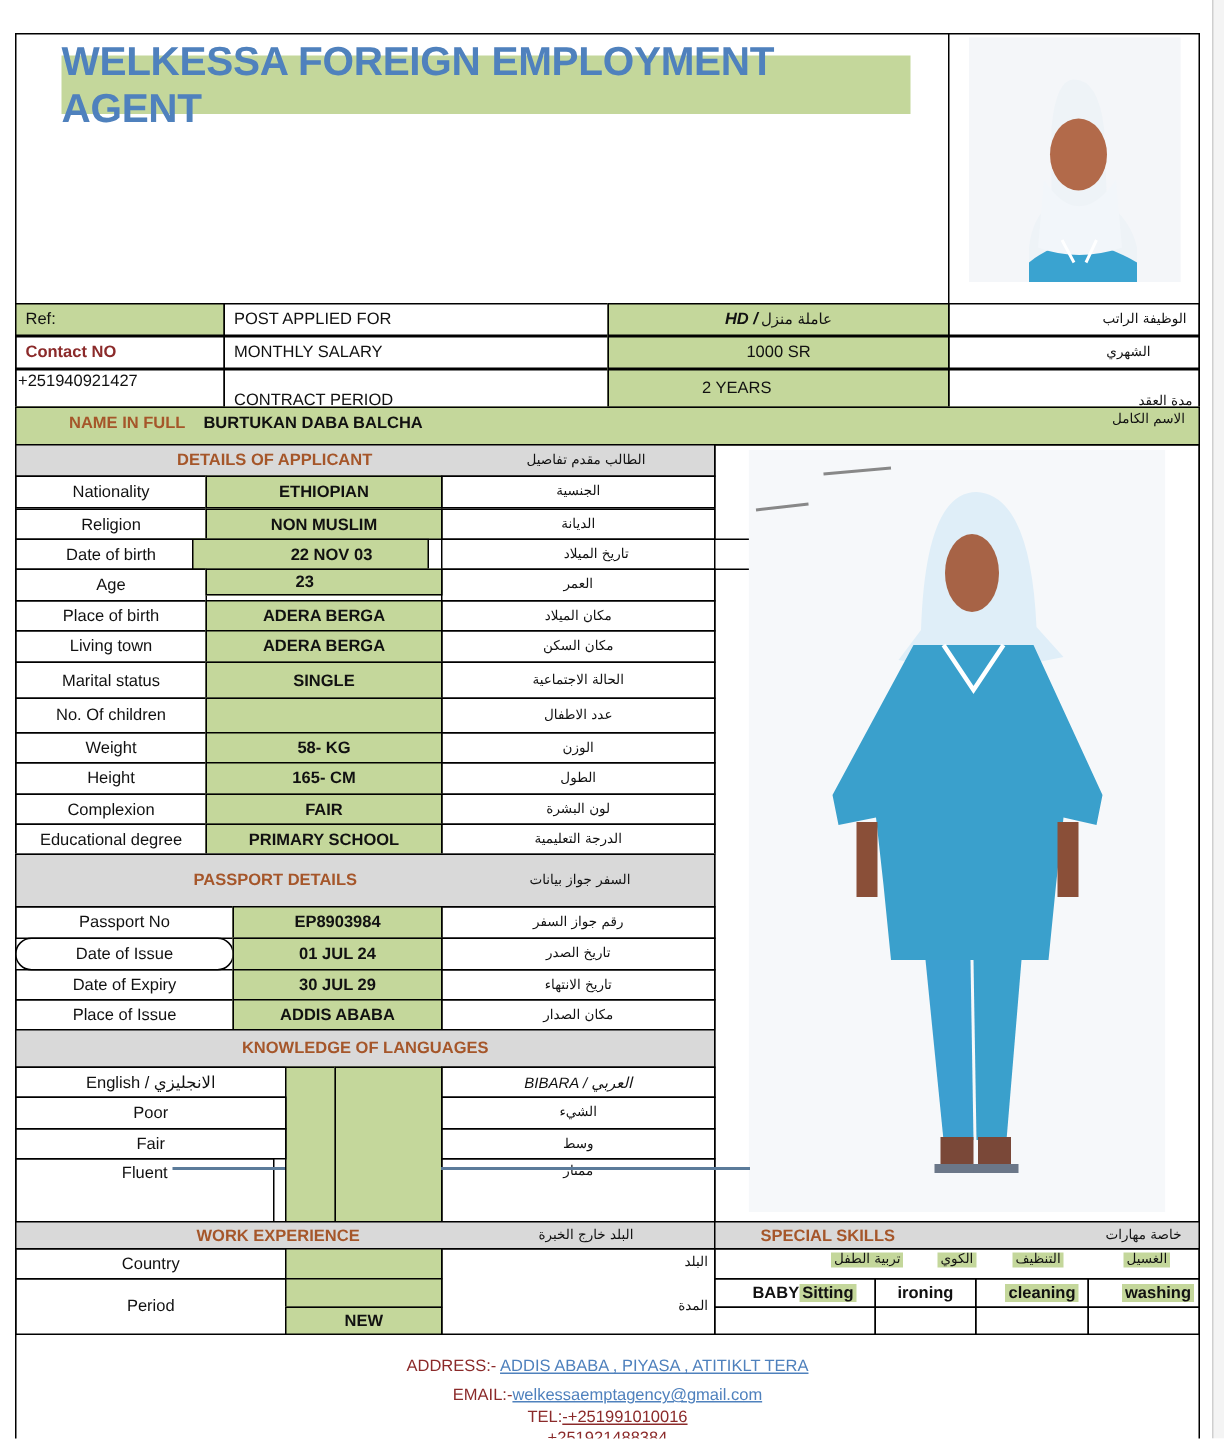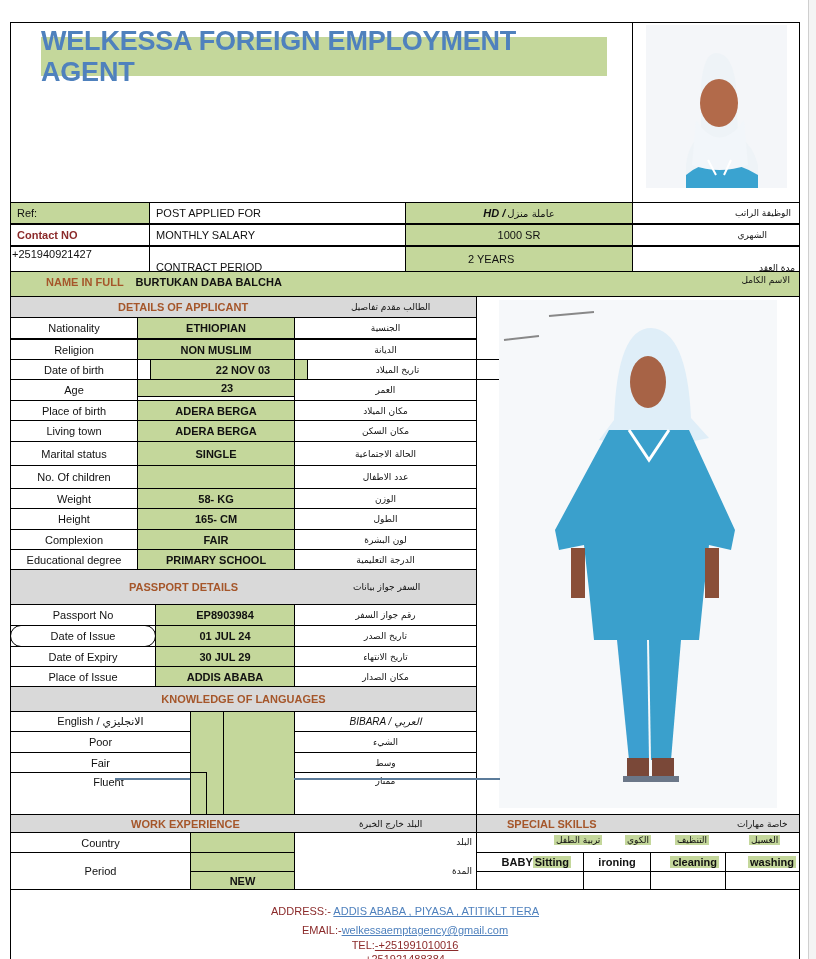--- a/index.html
+++ b/index.html
@@ -110,30 +110,30 @@
     </div>
        <div class="cell green" style="left:137px;top:339px;width:158px;height:21px;">
       <span class="bold">NON MUSLIM</span>
     </div>
        <div class="cell" style="left:294px;top:339px;width:183px;height:21px;">
       <span class="rtl">الديانة</span>
     </div>
     <div class="cell" style="left:10px;top:359px;width:128px;height:21px;">
       <span>Date of birth</span>
     </div>
-       <div class="cell green" style="left:150px;top:359px;width:158px;height:21px;padding-left:28px;">
+       <div class="cell green" style="left:128px;top:359px;width:158px;height:21px;padding-left:28px;">
       <span class="bold">22 NOV 03</span>
     </div>
        <div class="cell" style="left:294px;top:359px;width:207px;height:21px;">
       <span class="rtl">تاريخ الميلاد</span>
     </div>
     <div class="cell" style="left:10px;top:379px;width:128px;height:22px;">
       <span>Age</span>
     </div>
-       <div class="cell green" style="left:137px;top:379px;width:158px;height:18px;justify-content:flex-start;padding-left:83px;">
+       <div class="cell green" style="left:137px;top:379px;width:158px;height:18px;justify-content:flex-start;padding-left:59px;">
       <span class="bold">23</span>
     </div>
        <div class="cell" style="left:294px;top:379px;width:183px;height:22px;">
       <span class="rtl">العمر</span>
     </div>
     <div class="cell" style="left:10px;top:400px;width:128px;height:21px;">
       <span>Place of birth</span>
     </div>
        <div class="cell green" style="left:137px;top:400px;width:158px;height:21px;">
       <span class="bold">ADERA BERGA</span>
@@ -287,21 +287,21 @@
   </div>
 <div class="cell" style="left:294px;top:731px;width:183px;height:22px;">
     <span class="rtl">الشيء</span>
   </div>
 <div class="cell" style="left:10px;top:752px;width:181px;height:21px;">
     <span>Fair</span>
   </div>
 <div class="cell" style="left:294px;top:752px;width:183px;height:21px;">
     <span class="rtl">وسط</span>
   </div>
-<div class="cell" style="left:10px;top:772px;width:197px;height:43px;align-items:flex-start;padding-top:3px;">
+<div class="cell" style="left:10px;top:772px;width:173px;height:43px;align-items:flex-start;padding-top:3px;">
     <span>Fluent</span>
   </div>
 <div class="cell" style="left:294px;top:772px;width:183px;height:43px;align-items:flex-start;padding-top:3px;">
     <span class="rtl">ممتاز</span>
   </div>
 <div class="abs" style="left:115px;top:778px;width:75px;height:2px;background:#5b7b9a;"></div>
 <div class="abs" style="left:294px;top:778px;width:206px;height:2px;background:#5b7b9a;"></div>
 
 <div class="cell grey" style="left:10px;top:814px;width:467px;height:19px;">
   <span class="brown" style="position:absolute;left:120px;">WORK EXPERIENCE</span>

